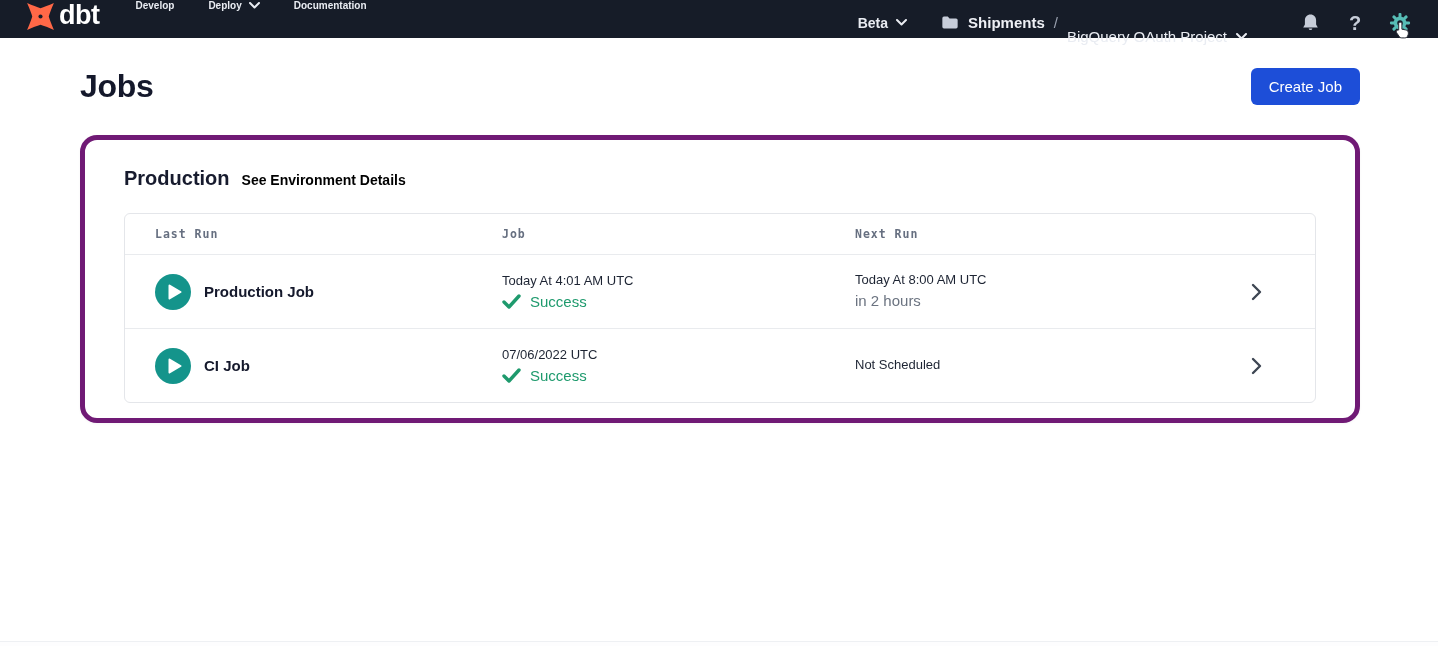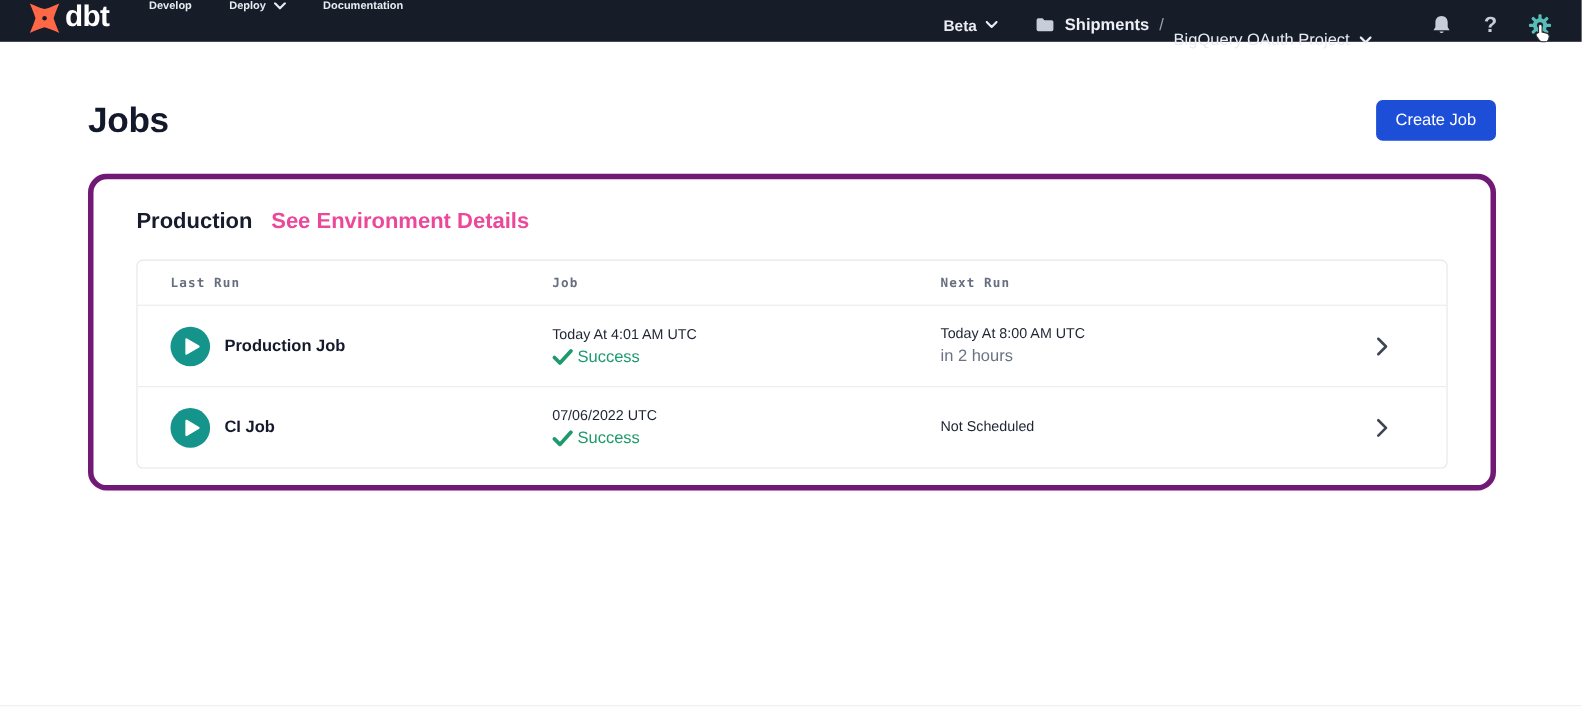--- a/index.html
+++ b/index.html
@@ -69,21 +69,21 @@
   }
   .gear-icon { width: 22px; height: 22px; display: block; }
   .cursor-hand {
     position: absolute; left: 7px; top: 10px;
     width: 16px; height: 18px; pointer-events: none;
   }
 
   
   .main { padding: 0 78px 0 80px; }
   .page-header {
-    margin-top: 53px;
+    margin-top: 30px;
     display: flex;
     justify-content: space-between;
   }
   .page-title {
     font-size: 32px;
     font-weight: 700;
     color: #14182b;
     letter-spacing: -0.3px;
   }
   .create-job-btn {
@@ -103,23 +103,23 @@
     margin-top: 30px;
     border: 5px solid #701a75;
     border-radius: 17px;
     background: #ffffff;
     box-shadow: 0 1px 3px rgba(20, 24, 43, 0.04);
     padding: 27px 39px 15px 39px;
   }
   .env-header { display: flex; align-items: baseline; }
   .env-name { font-size: 20px; font-weight: 700; color: #171b2e; }
   .env-link {
-    margin-left: 17px;
-    color: #ec4899;
-    font-size: 20px;
+    margin-left: 12px;
+    color: #000000;
+    font-size: 14px;
     font-weight: 700;
     text-decoration: none;
     cursor: pointer;
   }
 
   .jobs-table {
     margin-top: 23px;
     border: 1px solid #e4e6ea;
     border-radius: 6px;
     overflow: hidden;
@@ -145,21 +145,21 @@
     width: 36px; height: 36px; border-radius: 50%;
     background: #14948b; border: none; cursor: pointer;
     display: flex; align-items: center; justify-content: center;
     flex-shrink: 0;
   }
   .play-tri { width: 14px; height: 16px; display: block; margin-left: 3px; }
   .job-name { font-size: 15px; font-weight: 700; color: #15192c; }
 
   .run-cell { display: flex; flex-direction: column; justify-content: center; gap: 4px; }
   .run-time { font-size: 13px; color: #1d2433; line-height: 1.25; }
-  .run-status { display: flex; align-items: center; gap: 4px; }
+  .run-status { display: flex; align-items: center; gap: 9px; }
   .check-icon { width: 19px; height: 15px; display: block; }
   .status-text { font-size: 15px; color: #1e9a6d; }
   .run-relative { font-size: 15px; color: #6b7380; line-height: 1.25; }
   .run-relative:empty { display: none; }
 
   .chev-cell { justify-self: center; display: flex; align-items: center; }
   .chev-right { width: 11px; height: 18px; display: block; cursor: pointer; }
 
   .page-bottom-edge {
     position: absolute; left: 0; right: 0; bottom: 0;

